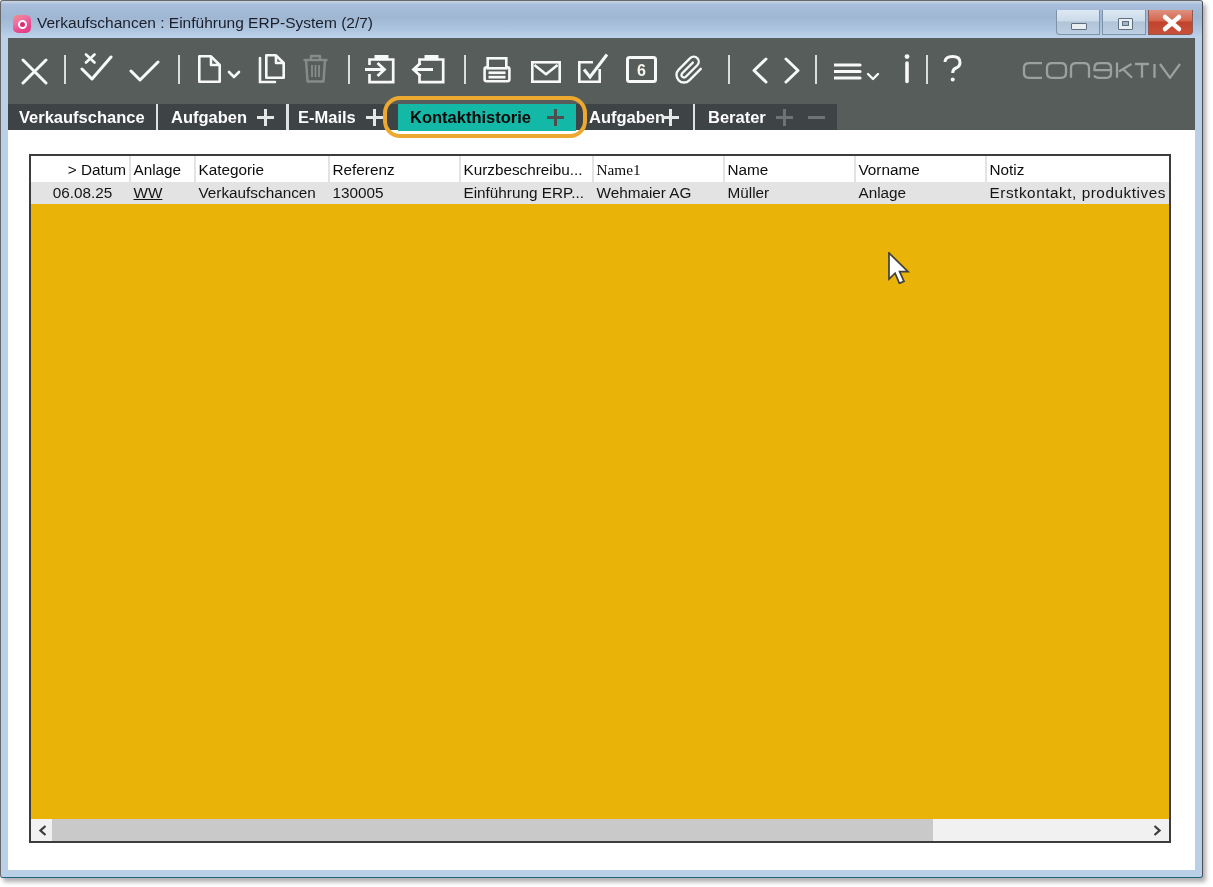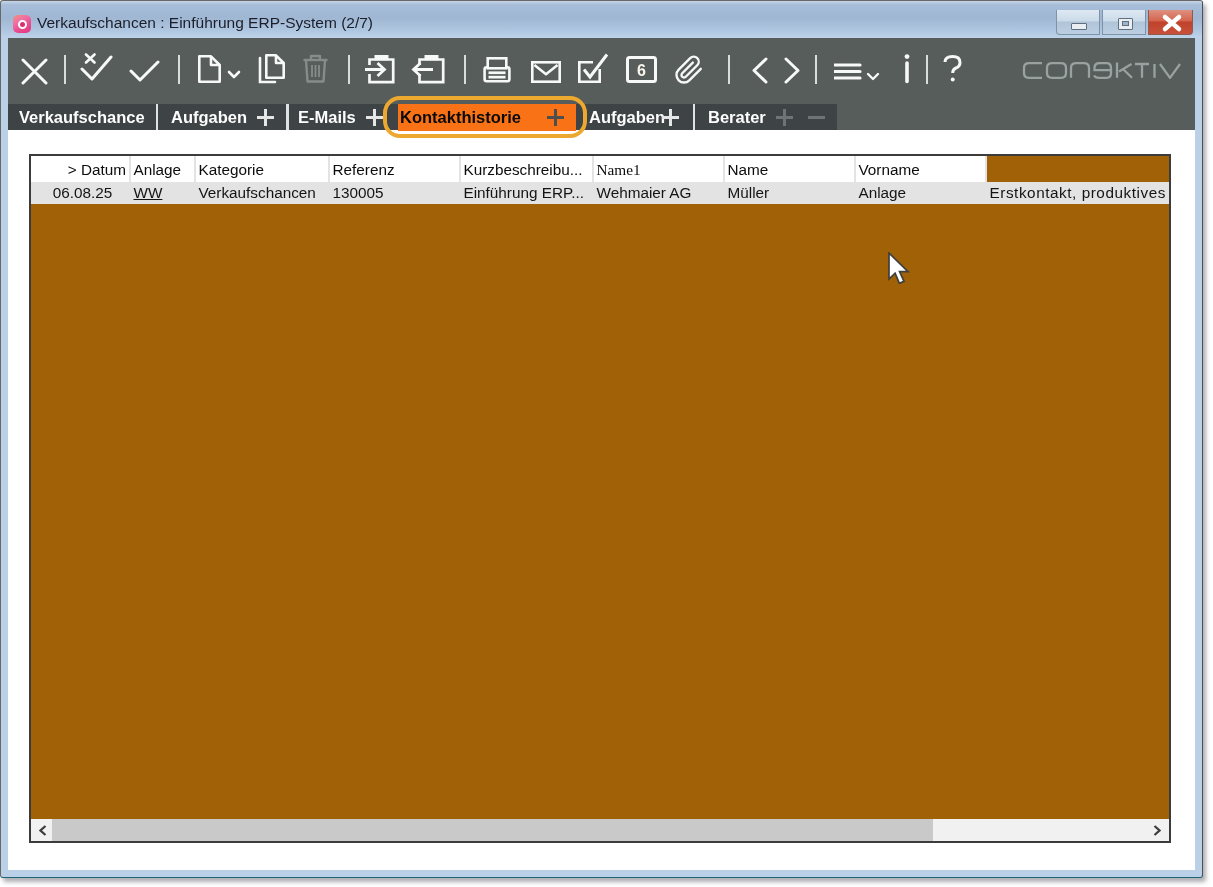--- a/index.html
+++ b/index.html
@@ -38,32 +38,32 @@
   .tsep{position:absolute;top:0;width:2.5px;height:26px;background:#dfe2e2;}
   .tab{position:absolute;top:0;height:26px;line-height:27px;font-size:16.5px;font-weight:bold;
     color:#fdfdfd;white-space:nowrap;letter-spacing:0px;text-align:center;}
   .plus{position:absolute;top:5px;width:17px;height:17px;}
   .plus:before{content:"";position:absolute;left:0;top:7px;width:17px;height:3px;background:#e4e7e6;}
   .plus:after{content:"";position:absolute;left:7px;top:0px;width:3px;height:17px;background:#e4e7e6;}
   .minus{position:absolute;top:5px;width:17px;height:17px;}
   .minus:before{content:"";position:absolute;left:0;top:7px;width:17px;height:3px;background:#6c7476;}
   .gray.plus:before,.gray.plus:after{background:#6c7476;}
   .dark.plus:before,.dark.plus:after{background:#4e4e4e;}
-  #activetab{position:absolute;left:390px;top:66px;width:178px;height:26.5px;background:#f97316;
-    text-align:left;padding-left:2px;box-sizing:border-box;line-height:27px;font-size:16.5px;
+  #activetab{position:absolute;left:390px;top:66px;width:178px;height:26.5px;background:#14b8a6;
+    text-align:left;padding-left:12px;box-sizing:border-box;line-height:27px;font-size:16.5px;
     font-weight:bold;color:#0a0a0a;}
   #ring{position:absolute;left:375px;top:57.5px;width:204px;height:42.5px;box-sizing:border-box;
     border:4px solid #EDA82F;border-radius:17px;}
   
   .ti{position:absolute;}
   .sep{position:absolute;top:17px;width:2px;height:29px;background:#d9dddb;}
   #logo{position:absolute;right:13px;top:24px;}
   
   #tbl{position:absolute;left:21px;top:116px;width:1138px;height:685px;
-    border:2px solid #3c3c3c;background:#a16207;}
+    border:2px solid #3c3c3c;background:#eab308;}
   .hcell{position:absolute;top:0;height:26px;line-height:27px;font-size:15.3px;color:#0c0c0c;
     background:#fff;overflow:hidden;white-space:nowrap;padding-left:4.5px;box-sizing:border-box;}
   .hsep{position:absolute;top:0;width:2px;height:48px;background:#e3e3e3;}
   #row{position:absolute;left:0;top:26px;width:100%;height:22px;background:#e3e3e3;}
   .rcell{position:absolute;top:0;height:22px;line-height:22px;font-size:15.3px;color:#141414;
     overflow:hidden;white-space:nowrap;padding-left:4.5px;box-sizing:border-box;}
   
   #hsb{position:absolute;left:0px;bottom:0px;width:100%;height:22px;background:#f1f1f1;}
   #hsbthumb{position:absolute;left:21px;top:0;width:881px;height:22px;background:#c9c9c9;}
   #cursor{position:absolute;left:886px;top:251px;}
@@ -205,20 +205,21 @@
     <div id="ring"></div>
     <div id="tbl">
       <div class="hcell" style="left:0;width:98px;text-align:right;padding-right:3px;">&gt; Datum</div>
       <div class="hcell" style="left:98px;width:65px;">Anlage</div>
       <div class="hcell" style="left:163px;width:134px;">Kategorie</div>
       <div class="hcell" style="left:297px;width:131px;">Referenz</div>
       <div class="hcell" style="left:428px;width:133px;">Kurzbeschreibu...</div>
       <div class="hcell" style="left:561px;width:131px;font-family:Liberation Serif, serif;">Name1</div>
       <div class="hcell" style="left:692px;width:131px;">Name</div>
       <div class="hcell" style="left:823px;width:131px;">Vorname</div>
+      <div class="hcell" style="left:954px;width:184px;">Notiz</div>
       <div id="row">
         <div class="rcell" style="left:0;width:98px;text-align:center;padding-right:3px;padding-left:8px;">06.08.25</div>
         <div class="rcell" style="left:98px;width:65px;text-decoration:underline;">WW</div>
         <div class="rcell" style="left:163px;width:134px;">Verkaufschancen</div>
         <div class="rcell" style="left:297px;width:131px;">130005</div>
         <div class="rcell" style="left:428px;width:133px;">Einführung ERP...</div>
         <div class="rcell" style="left:561px;width:131px;">Wehmaier AG</div>
         <div class="rcell" style="left:692px;width:131px;">Müller</div>
         <div class="rcell" style="left:823px;width:131px;">Anlage</div>
         <div class="rcell" style="left:954px;width:184px;letter-spacing:0.55px;">Erstkontakt, produktives</div>

